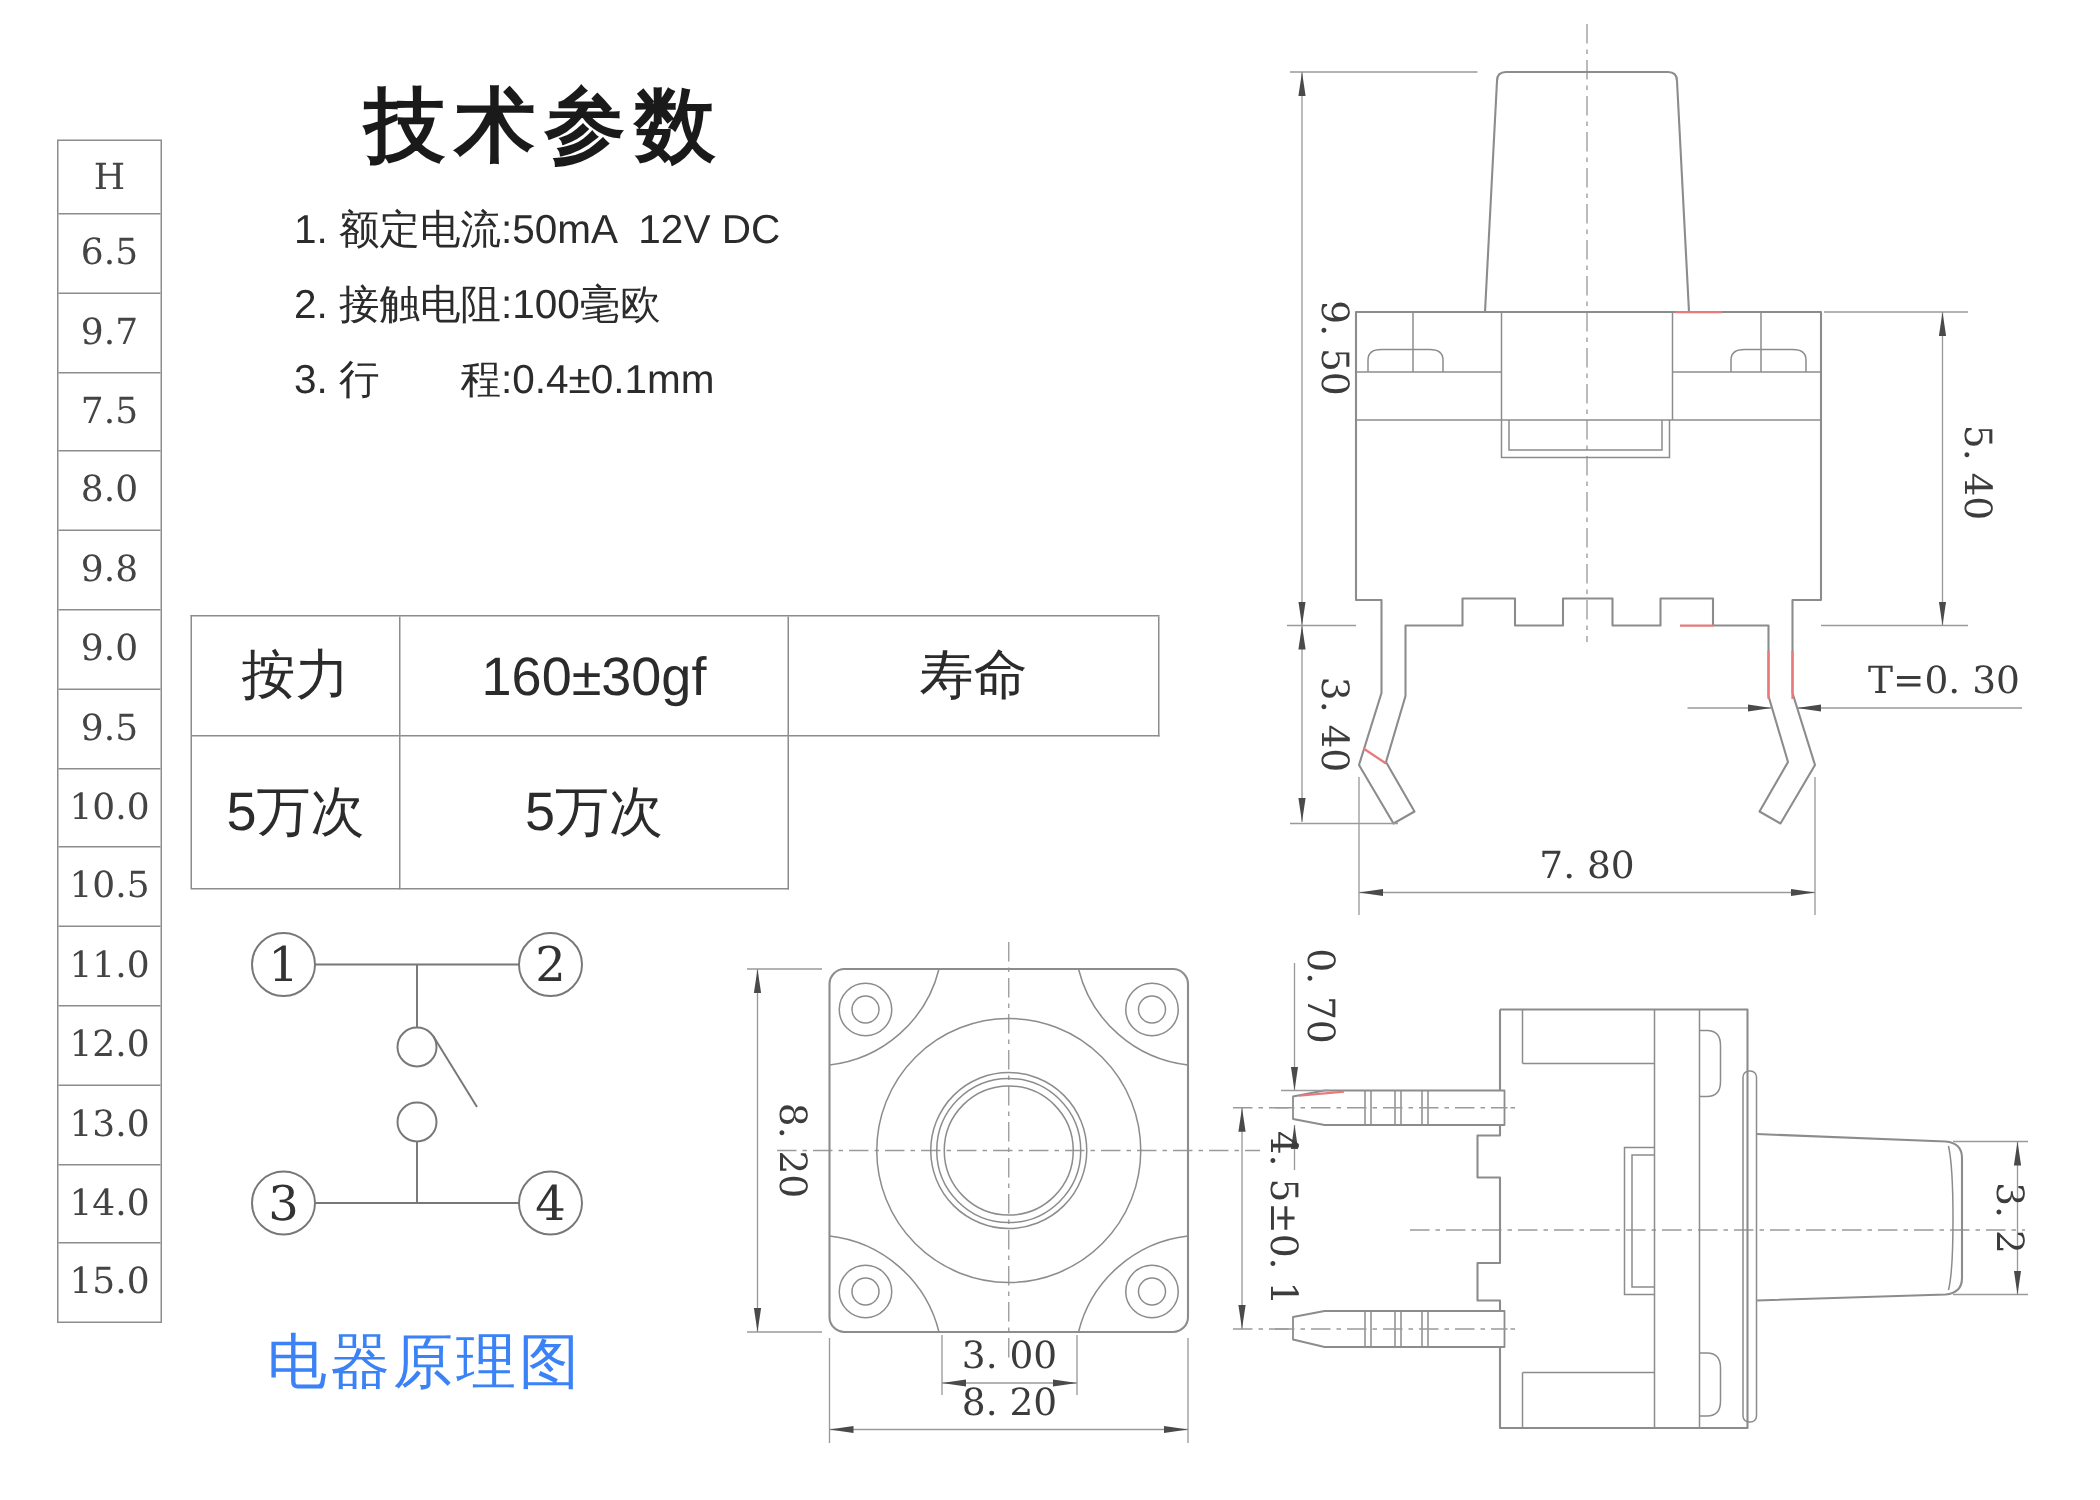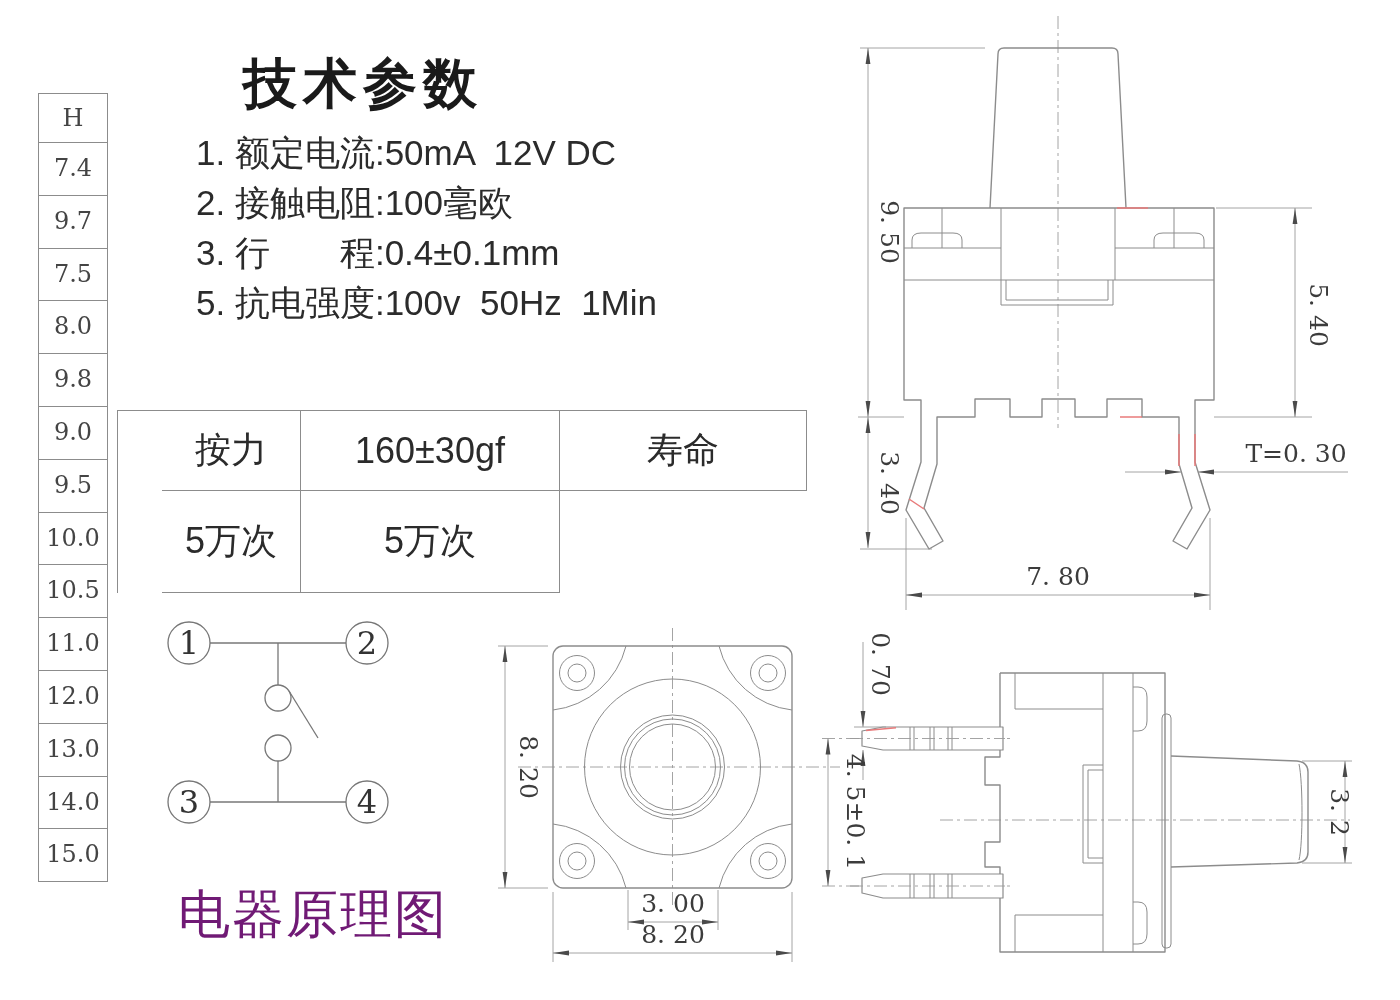--- a/index.html
+++ b/index.html
@@ -12,31 +12,31 @@
   }
   
   .h-table{position:absolute;left:38px;top:93px;width:68px;border:1px solid var(--line);}
   .h-cell{height:51.8px;line-height:51.8px;text-align:center;
     font-family:"DejaVu Serif",serif;font-size:24px;color:#444;}
   .h-head{height:48px;line-height:48px;}
   .h-body .h-cell{border-top:1px solid var(--line);}
   
   .title{position:absolute;left:243px;top:48px;font-size:54px;font-weight:700;
     letter-spacing:6px;color:#1a1a1a;text-align:center;}
-  .spec-list{position:absolute;left:196px;top:128px;font-size:35px;line-height:50px;
+  .spec-list{position:absolute;left:196px;top:128px;font-size:27px;line-height:50px;
     color:#2b2b2b;font-weight:500;white-space:pre;}
   
-  .ftable{position:absolute;left:117px;top:410px;display:grid;
+  .ftable{position:absolute;left:127px;top:410px;display:grid;
     grid-template-columns:139px 259px 247px;grid-template-rows:80px 102px;
-    border-top:1px solid var(--line);border-left:1px solid var(--line);padding-left:44px;}
+    border-top:1px solid var(--line);border-left:1px solid var(--line);}
   .fcell{border-right:1px solid var(--line);border-bottom:1px solid var(--line);
     display:flex;align-items:center;justify-content:center;font-size:36px;color:#2b2b2b;}
   
-  .caption{position:absolute;left:178px;top:880px;font-size:52px;
-    font-family:Liberation Mono, monospace;color:#701a75;letter-spacing:2px;}
+  .caption{position:absolute;left:178px;top:880px;font-size:40px;
+    font-family:Liberation Mono, monospace;color:#3b82f6;letter-spacing:2px;}
   
   svg{position:absolute;overflow:visible;}
   .ol{stroke:var(--line);stroke-width:1.4;fill:none;stroke-linejoin:round;}
   .il{stroke:var(--line);stroke-width:1;fill:none;}
   .wh{stroke:var(--line);stroke-width:1.2;fill:#ffffff;stroke-linejoin:round;}
   .dl{stroke:var(--dimline);stroke-width:0.9;fill:none;}
   .cl{stroke:var(--dimline);stroke-width:0.9;fill:none;stroke-dasharray:13 4 3 4;}
   .rd{stroke:var(--red);stroke-width:1.5;fill:none;}
   .dim-text{font-family:"DejaVu Serif",serif;font-size:25px;fill:#3c3c3c;}
   .term-text{font-family:"DejaVu Serif",serif;font-size:32px;fill:#333;}
@@ -44,40 +44,40 @@
   .sch{stroke:#777;stroke-width:1.3;fill:none;}
 </style>
 </head>
 <body>
 
 <div class="stage">
 
   <div class="h-table">
     <div class="h-cell h-head">H</div>
     <div class="h-body">
-        <div class="h-cell">7.4</div>
+        <div class="h-cell">6.5</div>
         <div class="h-cell">9.7</div>
         <div class="h-cell">7.5</div>
         <div class="h-cell">8.0</div>
         <div class="h-cell">9.8</div>
         <div class="h-cell">9.0</div>
         <div class="h-cell">9.5</div>
         <div class="h-cell">10.0</div>
         <div class="h-cell">10.5</div>
         <div class="h-cell">11.0</div>
         <div class="h-cell">12.0</div>
         <div class="h-cell">13.0</div>
         <div class="h-cell">14.0</div>
         <div class="h-cell">15.0</div>
       </div>
   </div>
 
   <div class="title">技术参数</div>
 
-  <div class="spec-list"><div>1. 额定电流:50mA  12V DC</div><div>2. 接触电阻:100毫欧</div><div>3. 行　　程:0.4±0.1mm</div><div>5. 抗电强度:100v  50Hz  1Min</div></div>
+  <div class="spec-list"><div>1. 额定电流:50mA  12V DC</div><div>2. 接触电阻:100毫欧</div><div>3. 行　　程:0.4±0.1mm</div></div>
 
   <div class="ftable">
     <div class="fcell">按力</div>
     <div class="fcell">160±30gf</div>
     <div class="fcell">寿命</div>
     <div class="fcell">5万次</div>
     <div class="fcell">5万次</div>
   </div>
 
   <svg style="left:150px;top:610px" width="260" height="330" viewBox="150 610 260 330">

